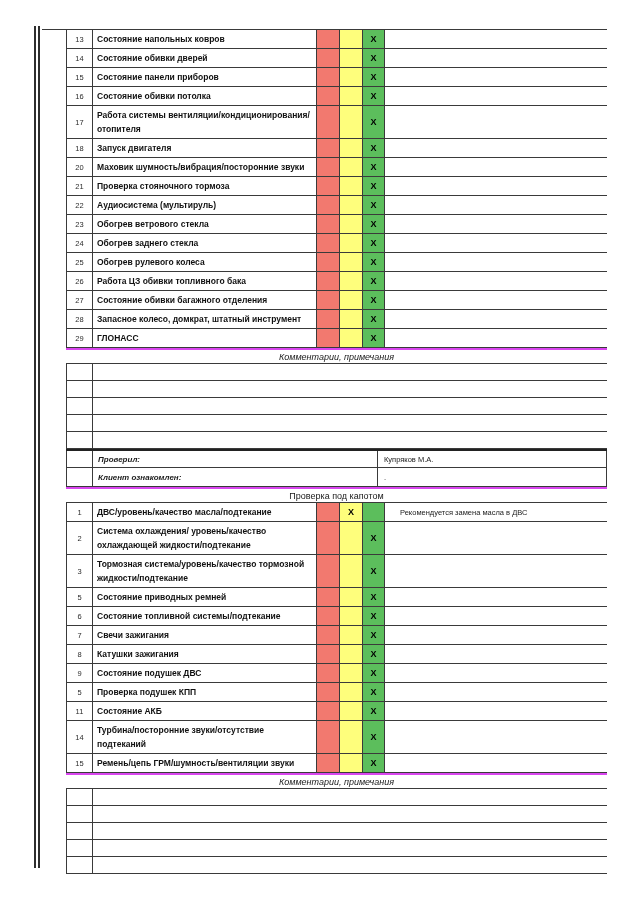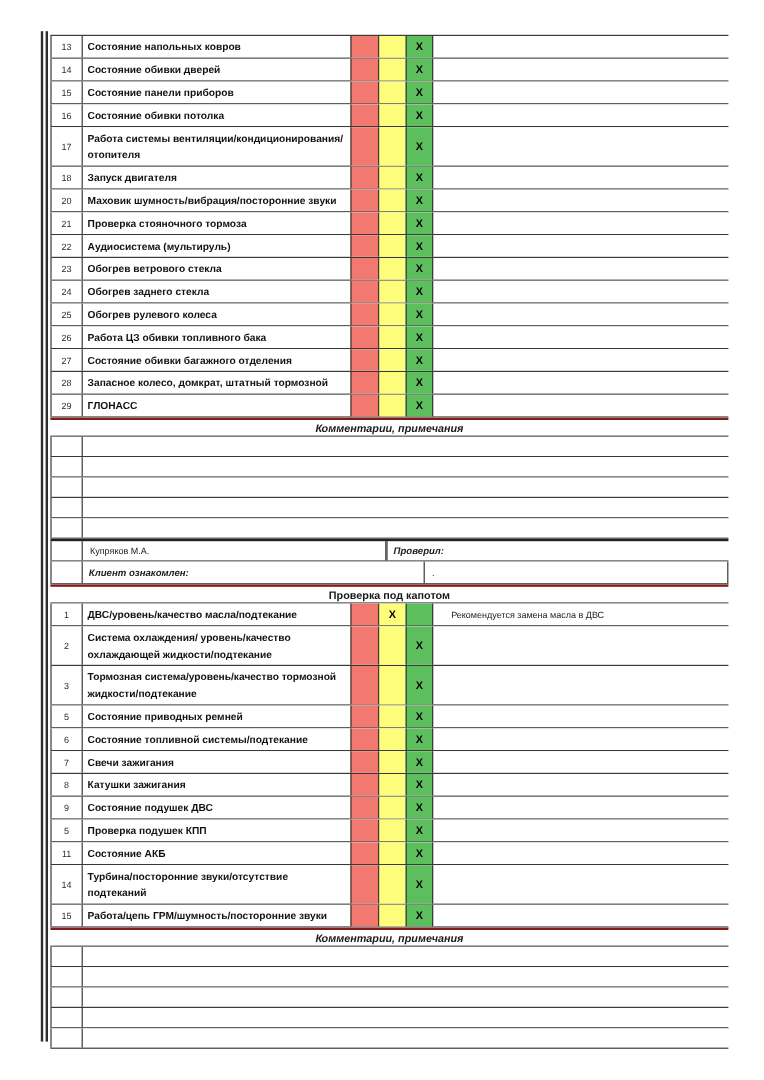--- a/index.html
+++ b/index.html
@@ -7,33 +7,33 @@
   .page {
     position:relative; width:637px; height:900px; background:#ffffff;
     font-family:"Liberation Sans", sans-serif; color:#1a1a1a; overflow:hidden;
   }
   .edge-line { position:absolute; top:26px; height:842px; width:1.5px; background:#2e2e2e; }
   .edge-line.outer { left:34px; }
   .edge-line.inner { left:38px; }
 
   .doc { position:absolute; left:42px; top:29px; width:565px; border-top:1.5px solid #3a3a3a; }
 
-  .row { display:flex; align-items:stretch; border-bottom:1px solid #3a3a3a; min-height:19px; background:#fff; }
+  .row { display:flex; align-items:stretch; border-bottom:1px solid #3a3a3a; min-height:19px; background:#fff;margin-left:24px; }
   .cell { display:flex; align-items:center; border-left:1px solid #3a3a3a; }
 
   .c-num { width:26px; justify-content:center; font-size:7.5px; color:#2b2b2b; }
   .c-desc { width:224px; font-size:8.5px; line-height:14px; padding:2px 4px; color:#111;font-weight:bold; }
   .c-stat { width:23px; justify-content:center; font-size:9px; font-weight:bold; color:#000; }
   .c-red    { background:var(--c-red,#F2796F); }
   .c-yellow { background:var(--c-yellow,#FEFE7C); }
   .c-green  { background:var(--c-green,#5CBE5C); border-right:1px solid #3a3a3a; }
   .c-comment { flex:1; border-left:none; font-size:7.5px; padding:2px 15px; color:#222; }
 
   .header-row { min-height:16px; justify-content:center; align-items:center;
-    font-size:9px; font-weight:bold; border-top:2px solid #7f1d1d; }
+    font-size:9px; font-weight:normal; border-top:2px solid #d946ef; }
   .italic { font-style:italic; }
 
   .blank-row { min-height:17px; }
   .b-num { width:26px; }
   .b-rest { flex:1; }
 
   .sign-row { min-height:19px; }
   .sign-row.first { border-top:2px solid #222; }
   .s-spacer { width:26px; }
   .s-label { width:285px; font-size:8px; font-weight:bold; font-style:italic; padding:2px 5px; }
@@ -157,21 +157,21 @@
         <div class="row check-row">
           <div class="cell c-num">27</div>
           <div class="cell c-desc">Состояние обивки багажного отделения</div>
           <div class="cell c-stat c-red"></div>
           <div class="cell c-stat c-yellow"></div>
           <div class="cell c-stat c-green">X</div>
           <div class="cell c-comment"></div>
         </div>
         <div class="row check-row">
           <div class="cell c-num">28</div>
-          <div class="cell c-desc">Запасное колесо, домкрат, штатный тормозной</div>
+          <div class="cell c-desc">Запасное колесо, домкрат, штатный инструмент</div>
           <div class="cell c-stat c-red"></div>
           <div class="cell c-stat c-yellow"></div>
           <div class="cell c-stat c-green">X</div>
           <div class="cell c-comment"></div>
         </div>
         <div class="row check-row">
           <div class="cell c-num">29</div>
           <div class="cell c-desc">ГЛОНАСС</div>
           <div class="cell c-stat c-red"></div>
           <div class="cell c-stat c-yellow"></div>
@@ -201,22 +201,22 @@
           <div class="cell b-rest"></div>
         </div>
         <div class="row blank-row">
           <div class="cell b-num"></div>
           <div class="cell b-rest"></div>
         </div>
       </div>
 
     <div class="row sign-row first">
       <div class="cell s-spacer"></div>
+      <div class="cell s-label">Проверил:</div>
       <div class="cell s-value">Купряков М.А.</div>
-      <div class="cell s-label">Проверил:</div>
     </div>
     <div class="row sign-row">
       <div class="cell s-spacer"></div>
       <div class="cell s-label">Клиент ознакомлен:</div>
       <div class="cell s-value">.</div>
     </div>
 
     <div class="row header-row">Проверка под капотом</div>
 
     <div>
@@ -304,21 +304,21 @@
         <div class="row check-row">
           <div class="cell c-num">14</div>
           <div class="cell c-desc">Турбина/посторонние звуки/отсутствие подтеканий</div>
           <div class="cell c-stat c-red"></div>
           <div class="cell c-stat c-yellow"></div>
           <div class="cell c-stat c-green">X</div>
           <div class="cell c-comment"></div>
         </div>
         <div class="row check-row">
           <div class="cell c-num">15</div>
-          <div class="cell c-desc">Работа/цепь ГРМ/шумность/посторонние звуки</div>
+          <div class="cell c-desc">Ремень/цепь ГРМ/шумность/вентиляции звуки</div>
           <div class="cell c-stat c-red"></div>
           <div class="cell c-stat c-yellow"></div>
           <div class="cell c-stat c-green">X</div>
           <div class="cell c-comment"></div>
         </div>
       </div>
 
     <div class="row header-row italic">Комментарии, примечания</div>
 
     <div>

